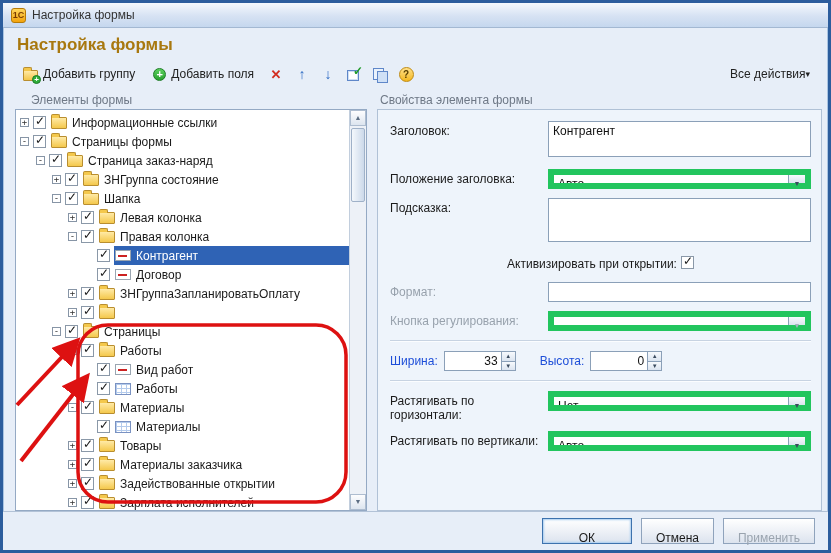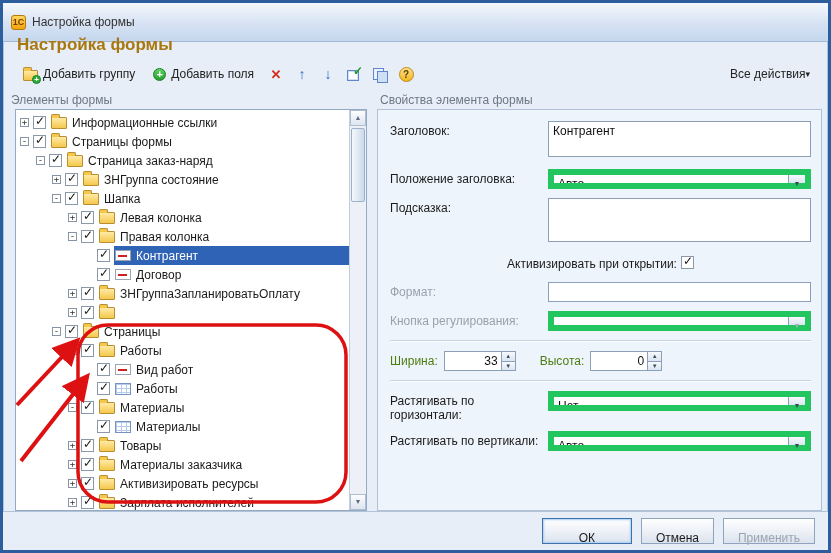--- a/index.html
+++ b/index.html
@@ -3,21 +3,21 @@
 <meta charset="utf-8">
 <style>
   * { margin:0; padding:0; box-sizing:border-box; }
   html,body { width:831px; height:553px; }
   body { font-family:"Liberation Sans", sans-serif; font-size:12px; background:#9db4cd; }
 
   .window { position:relative; width:831px; height:553px; background:#e7eef8;
             border:3px solid #2c5d9d; box-shadow: inset 0 0 0 1px #a9c4e2; overflow:hidden; }
 
   
-  .titlebar { height:39px; background:linear-gradient(#f4f8fd,#d6e2f3 55%,#c5d7ee);
+  .titlebar { height:25px; background:linear-gradient(#f4f8fd,#d6e2f3 55%,#c5d7ee);
               border-bottom:1px solid #a3b8d2; display:flex; align-items:center; padding:0 8px; gap:6px; }
   .app-icon { width:15px; height:15px; background:linear-gradient(#ffd65c,#f2a30d); border:1px solid #b57a08;
               border-radius:3px; color:#7a3c00; font-weight:bold; font-size:9px;
               display:flex; align-items:center; justify-content:center; flex:none; }
   .titlebar-text { color:#333; }
 
   .page-title { position:absolute; left:14px; top:32px; font-size:17px; font-weight:bold; color:#a8780f; }
 
   
   .toolbar { position:absolute; left:12px; top:58px; right:12px; height:26px; display:flex; align-items:center; gap:2px; }
@@ -46,21 +46,21 @@
                  border:1px solid #5f87c9; box-shadow: inset 0 0 0 1px #cfdff5; }
   .grid-check::after { content:"✓"; position:absolute; right:-2px; top:-4px; color:#1f9a28; font-weight:bold; font-size:12px; }
   .copy-pages { position:relative; width:14px; height:13px; }
   .copy-pages::before { content:""; position:absolute; left:0; top:0; width:9px; height:10px; background:#eaf2fc; border:1px solid #5f87c9; }
   .copy-pages::after  { content:""; position:absolute; left:4px; top:3px; width:9px; height:10px; background:#cfe0f6; border:1px solid #5f87c9; }
   .help-circle { width:15px; height:15px; border-radius:50%; background:linear-gradient(#ffe08a,#f3b71f);
                  border:1px solid #c08a10; color:#5a4000; font-weight:bold; font-size:10px; line-height:13px; text-align:center; }
 
   
   .panel-caption { position:absolute; top:90px; color:#6e7886; }
-  .panel-caption.left { left:8px;text-align:right; }
+  .panel-caption.left { left:28px;text-align:right; }
   .panel-caption.right { left:377px; }
 
   
   .tree-box { position:absolute; left:12px; top:106px; width:352px; height:402px; background:#fff;
               border:1px solid #94a9c4; display:flex; }
   .tree-rows { flex:1; overflow:hidden; padding-top:3px; }
   .tree-row { display:flex; align-items:center; height:19px; white-space:nowrap; }
   .expander { width:9px; height:9px; border:1px solid #8795a6; background:#fff; font-size:9px; line-height:7px;
               text-align:center; color:#333; margin-right:4px; flex:none; font-family:"DejaVu Sans Mono", monospace; }
   .expander.none { visibility:hidden; }
@@ -108,21 +108,21 @@
                 font:12px "Liberation Sans", sans-serif; color:#111; }
   .spin .btns { width:14px; flex:none; display:flex; flex-direction:column; border-left:1px solid #8ba0b8; }
   .spin .btns .sbn { flex:1; font-size:6px; line-height:8px; text-align:center; color:#3a4a5e;
                 background:linear-gradient(#f7fafd,#dbe4f0); }
   .spin .btns .sbn + .sbn { border-top:1px solid #8ba0b8; }
   .hsep { border:none; border-top:1px solid #c7d3e2; box-shadow:0 1px 0 #fbfdff; margin:2px 0 10px; }
   .inline-cb { position:relative; width:13px; height:13px; border:1px solid #8a98a8; background:#fff;
                display:inline-block; margin:2px 0 0 4px; vertical-align:top; }
   .inline-cb.checked::after { content:"✓"; position:absolute; left:1px; top:-3px; font-size:12px; color:#1a1a1a; }
   .wh-row { display:flex; align-items:center; margin-bottom:9px; }
-  .wh-row .plabel2 { color:#4d7c0f; padding-right:6px; }
+  .wh-row .plabel2 { color:#1d4ed8; padding-right:6px; }
   .wh-gap { width:24px; }
 
   
   .footer { position:absolute; left:0; right:0; bottom:0; height:39px; background:#e7eef8;
             border-top:1px solid #b2c2d7; display:flex; align-items:center; justify-content:flex-end;
             gap:9px; padding:0 13px; }
   .btn { height:23px; background:linear-gradient(#ffffff,#dce3ee); border:1px solid #8fa3bc; border-radius:0;
          font:12px "Liberation Sans", sans-serif; color:#1a1a1a; padding:12px 14px; min-width:70px; }
   .btn.default { min-width:90px; border-color:#3d72ad; box-shadow: inset 0 0 2px 1px #a9cdf0; }
   .btn.disabled { color:#9aa4af; }
@@ -331,21 +331,21 @@
           <span class="sel-zone">
             <span class="ic folder"></span>
             <span class="tree-label">Материалы заказчика</span>
           </span>
         </div>
         <div class="tree-row" style="padding-left: 52px;">
           <span class="expander">+</span>
           <span class="cb checked"></span>
           <span class="sel-zone">
             <span class="ic folder"></span>
-            <span class="tree-label">Активизировать ресурсы</span>
+            <span class="tree-label">Задействованные открытии</span>
           </span>
         </div>
         <div class="tree-row" style="padding-left: 52px;">
           <span class="expander">+</span>
           <span class="cb checked"></span>
           <span class="sel-zone">
             <span class="ic folder"></span>
             <span class="tree-label">Зарплата исполнителей</span>
           </span>
         </div>

